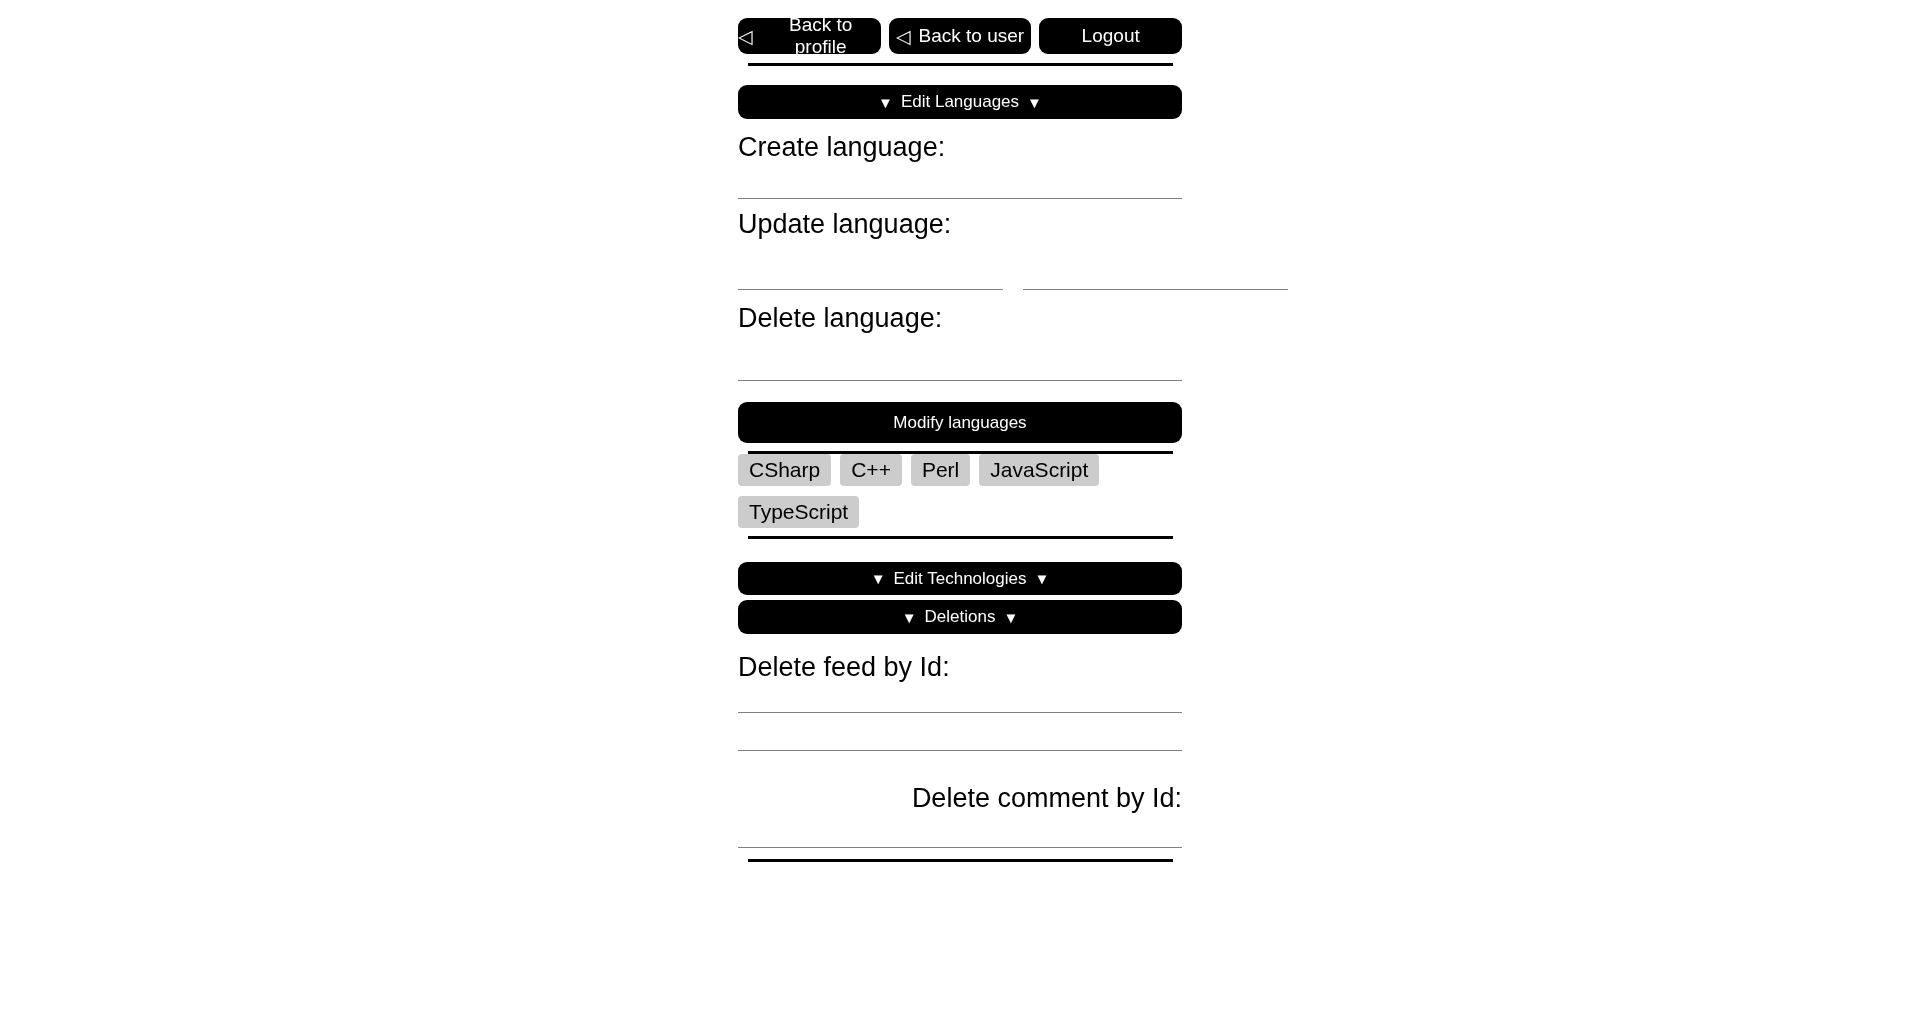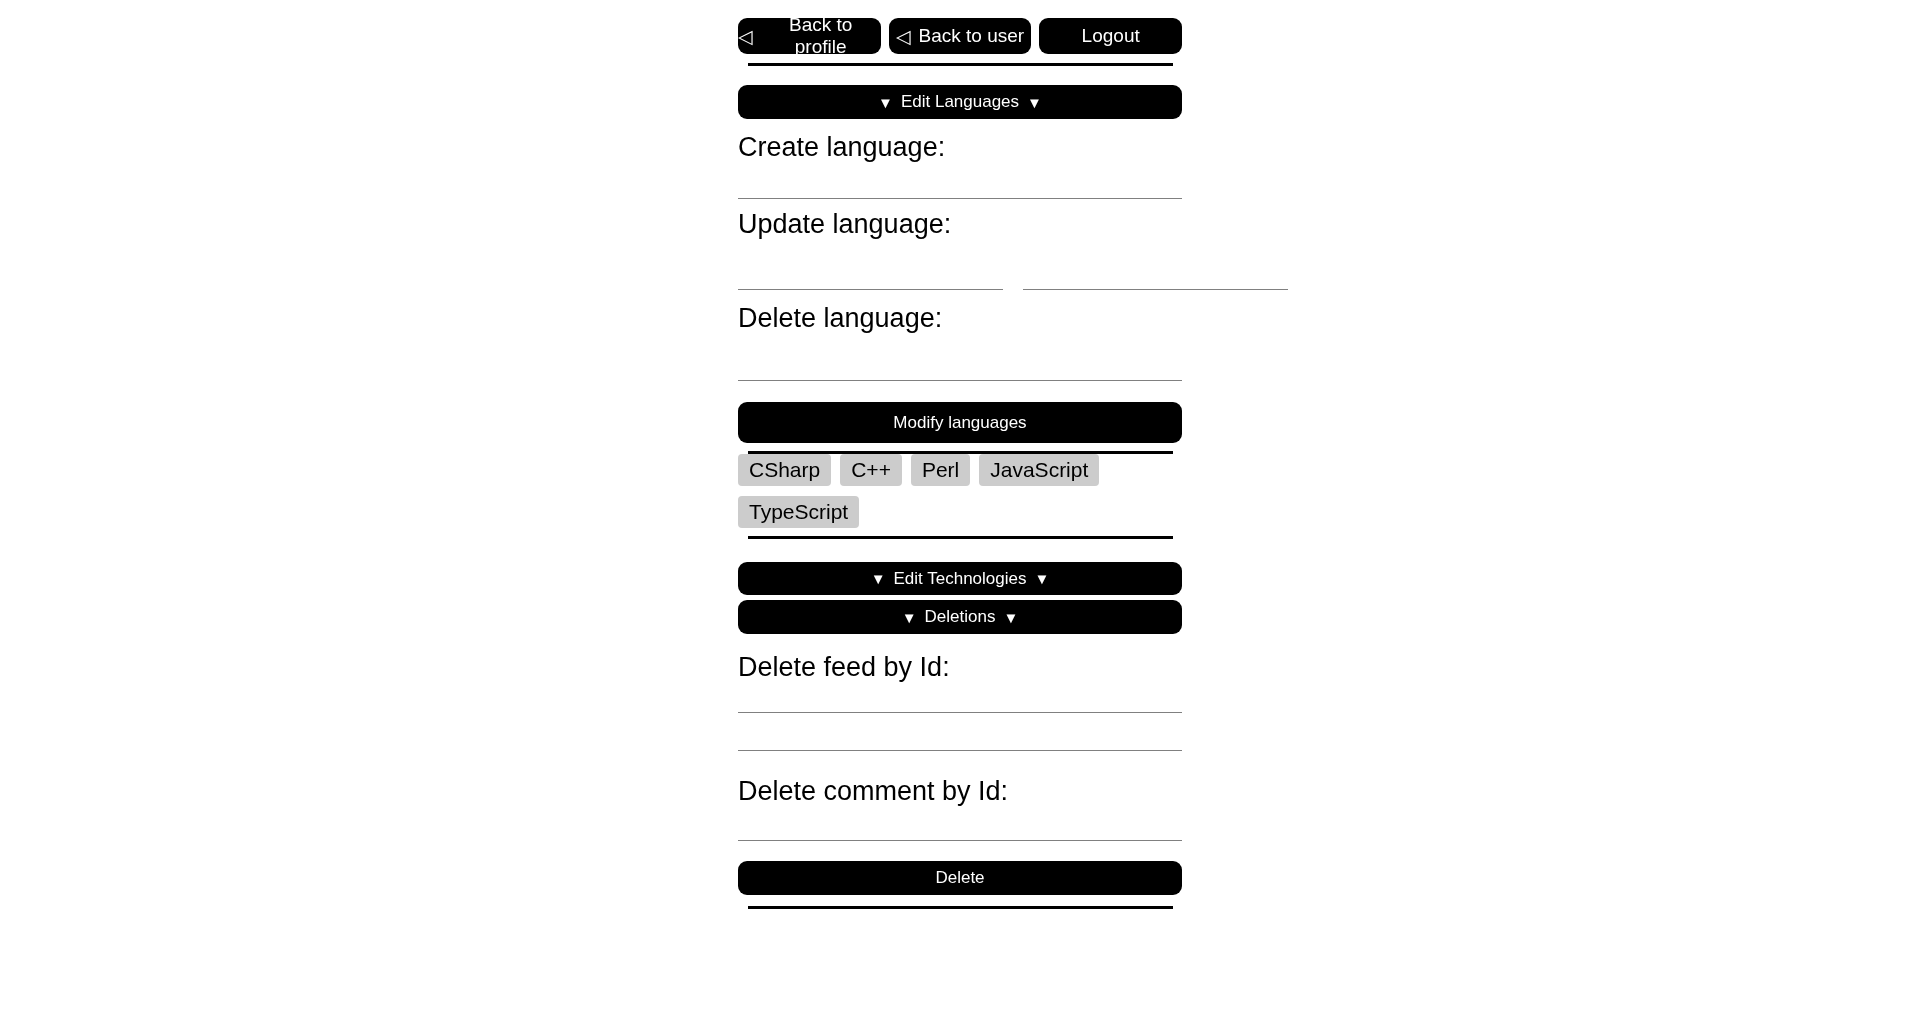--- a/index.html
+++ b/index.html
@@ -71,21 +71,21 @@
     line-height: 26px;
     cursor: pointer;
   }
   .caret { font-size: 15px; }
   
   .mt5 { margin-top: 5px; }  .mt8 { margin-top: 8px; }
   .mt9 { margin-top: 9px; }  .mt11 { margin-top: 11px; }
   .mt13 { margin-top: 13px; } .mt15 { margin-top: 15px; }
   .mt16 { margin-top: 16px; } .mt19 { margin-top: 19px; }
   .mt20 { margin-top: 20px; } .mt21 { margin-top: 21px; }
-  .mt23 { margin-top: 23px; } .mt28 { margin-top: 28px; }
+  .mt23 { margin-top: 23px; } .mt28 { margin-top: 35px; text-align: right; }
   .mt29 { margin-top: 29px; }
   .h33 { height: 33px; } .h34 { height: 34px; } .h35 { height: 41px; }
   .h38 { height: 38px; } .h40 { height: 40px; }
   .h51 { height: 51px; } .h54 { height: 54px; }
 </style>
 </head>
 <body>
 
 <div class="column">
 
@@ -152,19 +152,16 @@
   </button>
 
   <div class="label mt21">Delete feed by Id:</div>
   <input class="line-input h34" type="text" value="" style="">
 
   <input class="line-input h38" type="text" value="" style="">
 
   <div class="label mt28">Delete comment by Id:</div>
   <input class="line-input h38" type="text" value="" style="">
 
-  <button class="btn wide-btn h34 mt20">
-    <span>Delete</span>
-  </button>
 
   <hr class="rule mt11">
 
 </div>
 
 </body></html>

